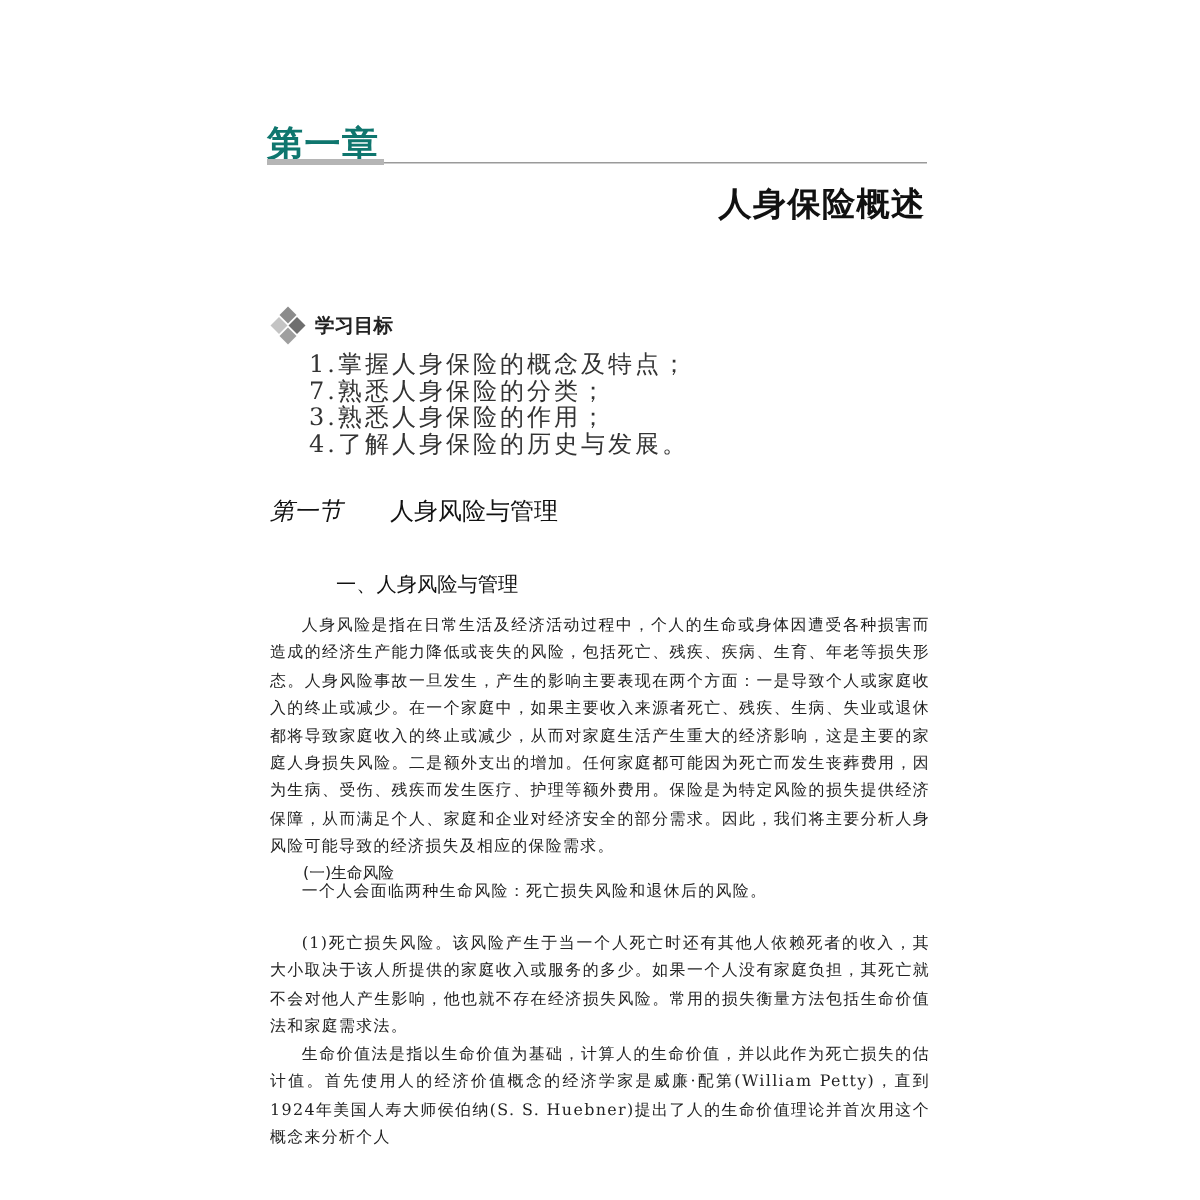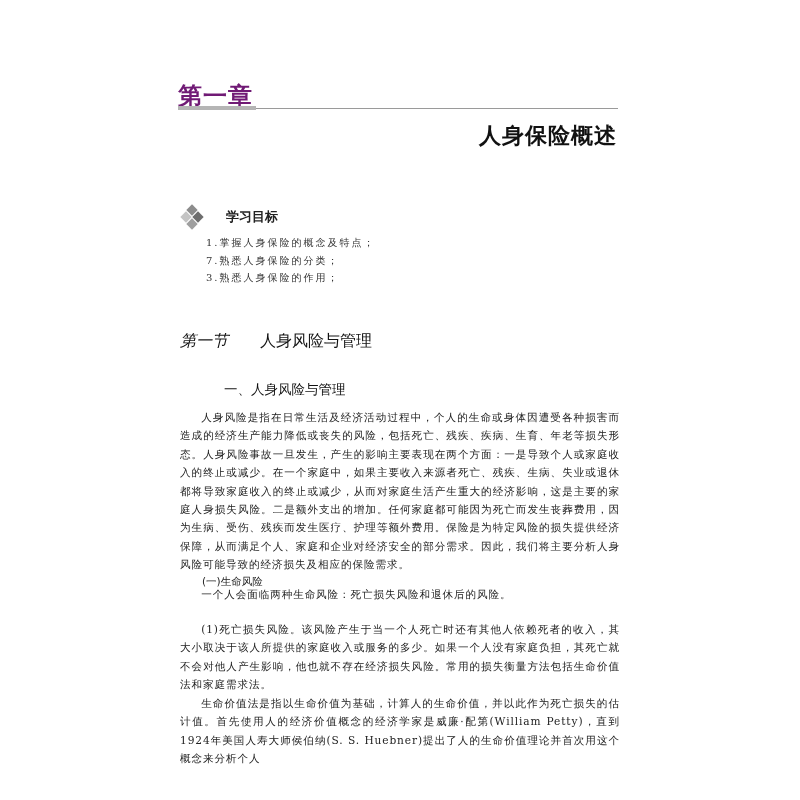--- a/index.html
+++ b/index.html
@@ -1,36 +1,36 @@
 <!DOCTYPE html>
 <html><head>
 <meta charset="utf-8">
 <style>
   html, body { margin: 0; padding: 0; background: #ffffff; }
   body { width: 800px; height: 800px; position: relative; overflow: hidden;
          font-family: "DejaVu Serif", serif; color: #1a1a1a; }
   .page { position: absolute; left: 0; top: 0; width: 800px; height: 800px; }
 
   .chapter-label { position: absolute; left: 178px; top: 80px; font-size: 24px; font-weight: bold;
-                   font-family: "DejaVu Serif", serif; letter-spacing: 1px; color: #701a75; }
+                   font-family: "DejaVu Serif", serif; letter-spacing: 1px; color: #0f766e; }
   .chapter-rule-thick { position: absolute; left: 178px; top: 106px; width: 78px; height: 4px; background: #b5b5b5; }
   .chapter-rule-thin { position: absolute; left: 256px; top: 108px; width: 362px; height: 1px; background: #9a9a9a; }
   .chapter-title { position: absolute; right: 183px; top: 121px; font-size: 22px; font-weight: bold;
                    font-family: "DejaVu Serif", serif; color: #111; letter-spacing: 1px; }
 
-  .objectives-head { position: absolute; left: 180px; top: 205px; display: flex; align-items: center; gap: 16px; }
+  .objectives-head { position: absolute; left: 180px; top: 205px; display: flex; align-items: center; }
   .diamond-icon { position: relative; width: 24px; height: 24px; margin-right: 6px; }
   .diamond-icon span { position: absolute; width: 8px; height: 8px; transform: rotate(45deg); }
   .d1 { left: 8px; top: 1px; background: #8c8c8c; }
   .d2 { left: 2px; top: 8px; background: #c4c4c4; }
   .d3 { left: 14px; top: 8px; background: #6e6e6e; }
   .d4 { left: 8px; top: 15px; background: #9f9f9f; }
   .objectives-title { font-family: "DejaVu Sans", sans-serif; font-weight: bold; font-size: 13px; color: #222; }
 
-  .objectives-list { position: absolute; left: 206px; top: 234px; font-size: 10px; line-height: 17.5px;
+  .objectives-list { position: absolute; left: 206px; top: 234px; font-size: 16px; line-height: 17.5px;
                      list-style: none; margin: 0; padding: 0; color: #333; letter-spacing: 2px; }
 
   .section-title { position: absolute; left: 180px; top: 331px; font-family: "DejaVu Sans", sans-serif;
                    font-size: 16px; color: #111; }
   .section-title .num { margin-right: 32px; font-style: italic; }
   .subsection-title { position: absolute; left: 180px; top: 381px; font-family: "DejaVu Sans", sans-serif;
                       font-size: 13.5px; color: #111; margin-left: 44px; }
 
   .body-text { position: absolute; left: 180px; width: 440px; font-size: 10.6px; line-height: 18.4px;
                text-align: justify; color: #222; margin: 0; letter-spacing: 0.9px; }
@@ -57,20 +57,21 @@
         <span class="d2"></span>
         <span class="d3"></span>
         <span class="d4"></span>
     </div>
     <span class="objectives-title">学习目标</span>
   </div>
   <ul class="objectives-list">
     <li>1.掌握人身保险的概念及特点；</li>
     <li>7.熟悉人身保险的分类；</li>
     <li>3.熟悉人身保险的作用；</li>
+    <li>4.了解人身保险的历史与发展。</li>
   </ul>
 
   <div class="section-title">
     <span class="num">第一节</span><span>人身风险与管理</span>
   </div>
   <div class="subsection-title">一、人身风险与管理</div>
 
   <p class="body-text indent p1">人身风险是指在日常生活及经济活动过程中，个人的生命或身体因遭受各种损害而造成的经济生产能力降低或丧失的风险，包括死亡、残疾、疾病、生育、年老等损失形态。人身风险事故一旦发生，产生的影响主要表现在两个方面：一是导致个人或家庭收入的终止或减少。在一个家庭中，如果主要收入来源者死亡、残疾、生病、失业或退休都将导致家庭收入的终止或减少，从而对家庭生活产生重大的经济影响，这是主要的家庭人身损失风险。二是额外支出的增加。任何家庭都可能因为死亡而发生丧葬费用，因为生病、受伤、残疾而发生医疗、护理等额外费用。保险是为特定风险的损失提供经济保障，从而满足个人、家庭和企业对经济安全的部分需求。因此，我们将主要分析人身风险可能导致的经济损失及相应的保险需求。</p>
   <div class="sub-head">(一)生命风险</div>
   <p class="body-text indent p2">一个人会面临两种生命风险：死亡损失风险和退休后的风险。</p>

